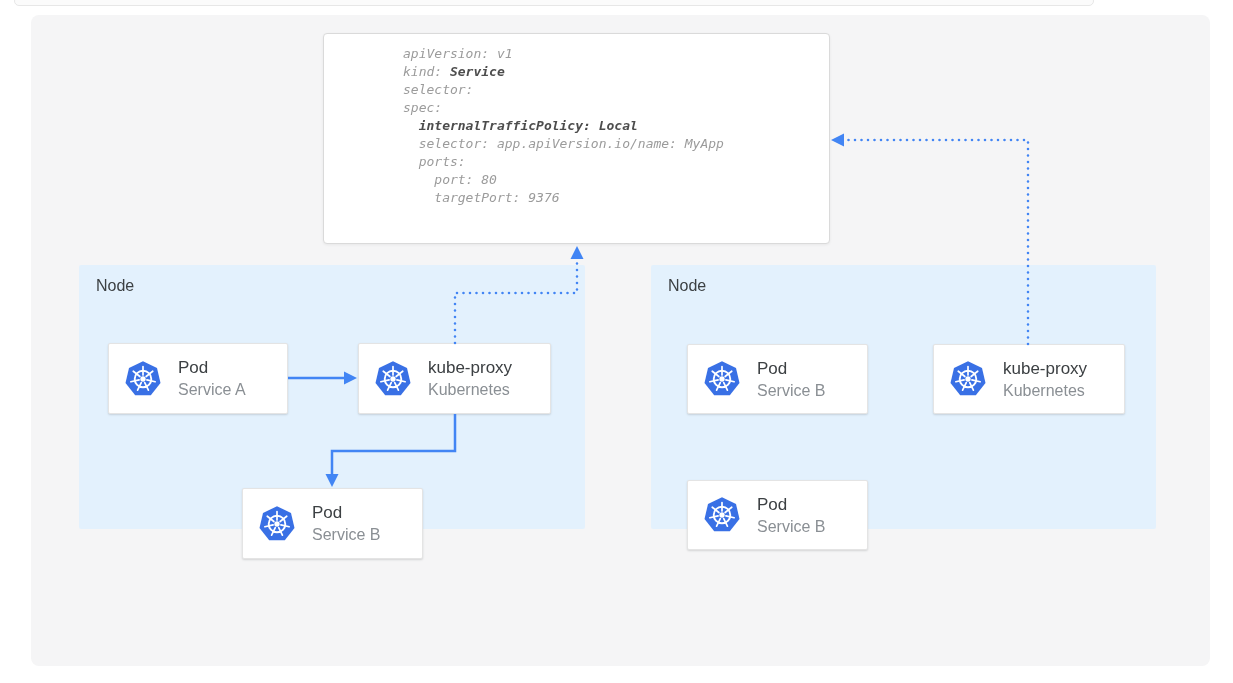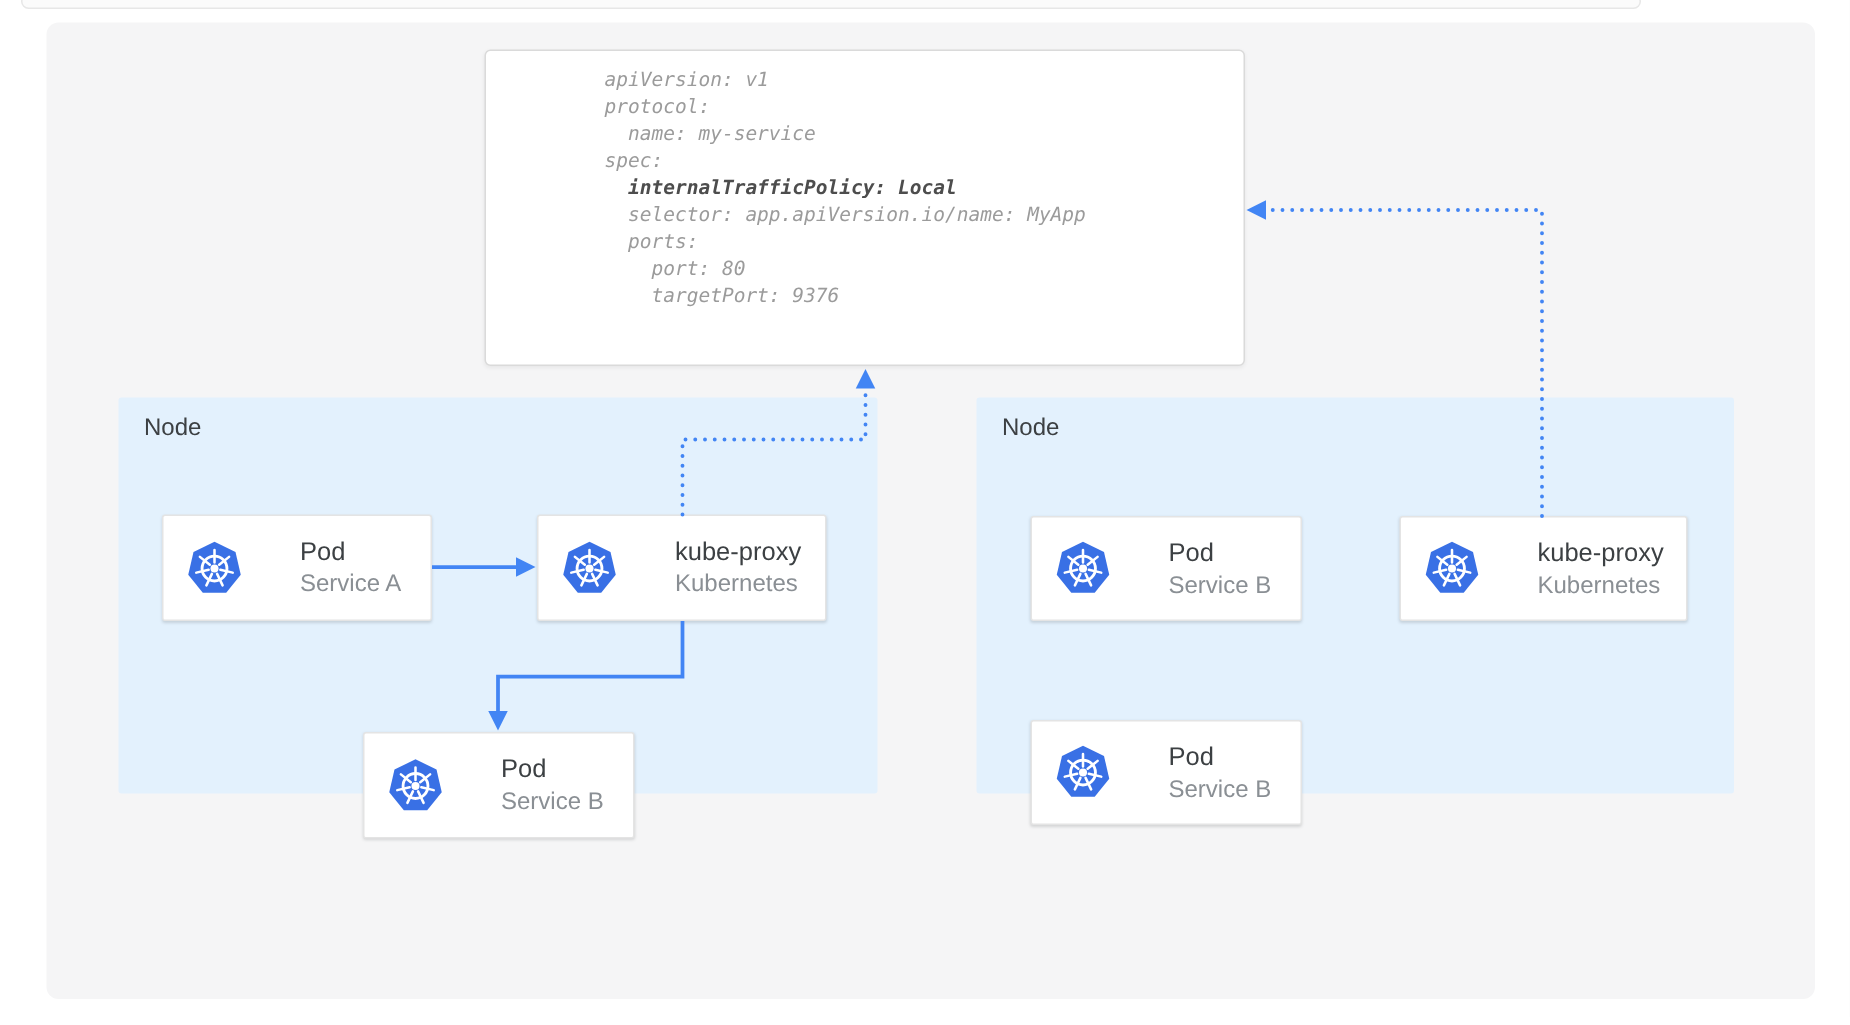--- a/index.html
+++ b/index.html
@@ -38,21 +38,21 @@
     position:absolute;left:17px;top:12px;font-size:16px;color:#3c4043;
   }
   
   .card{
     position:absolute;box-sizing:border-box;background:#ffffff;
     border:1px solid #e4e4e4;border-radius:2px;
     box-shadow:0 1px 2px rgba(60,64,67,.18);
     display:flex;align-items:center;padding-left:15px;
   }
   .card .kicon{width:38px;height:38px;flex:0 0 38px;}
-  .card .ctext{margin-left:38px;display:flex;flex-direction:column;}
+  .card .ctext{margin-left:16px;display:flex;flex-direction:column;}
   .card .ctitle{font-size:17px;line-height:22px;color:#3c4043;}
   .card .csub{font-size:16px;line-height:21px;color:#8a8f94;}
   .c1{left:108px;top:343px;width:180px;height:71px;}
   .c2{left:358px;top:343px;width:193px;height:71px;}
   .c3{left:242px;top:488px;width:181px;height:71px;}
   .c4{left:687px;top:344px;width:181px;height:70px;}
   .c5{left:933px;top:344px;width:192px;height:70px;}
   .c6{left:687px;top:480px;width:181px;height:70px;}
   
   .arrows{position:absolute;left:0;top:0;width:1233px;height:683px;pointer-events:none;}
@@ -79,22 +79,22 @@
 </svg>
 
 <div class="stage">
 
   <div class="top-edge"></div>
 
   <div class="panel"></div>
 
   <div class="code-card">
     <div class="code-line"><span>apiVersion: v1</span><b></b></div>
-    <div class="code-line"><span>protocol:</span><b></b></div>
-    <div class="code-line"><span>  name: my-service</span><b></b></div>
+    <div class="code-line"><span>kind: </span><b>Service</b></div>
+    <div class="code-line"><span>selector:</span><b></b></div>
     <div class="code-line"><span>spec:</span><b></b></div>
     <div class="code-line"><span>  </span><b>internalTrafficPolicy: Local</b></div>
     <div class="code-line"><span>  selector: app.apiVersion.io/name: MyApp</span><b></b></div>
     <div class="code-line"><span>  ports:</span><b></b></div>
     <div class="code-line"><span>    port: 80</span><b></b></div>
     <div class="code-line"><span>    targetPort: 9376</span><b></b></div>
   </div>
 
   <div class="node node-l">
     <div class="node-label">Node</div>

